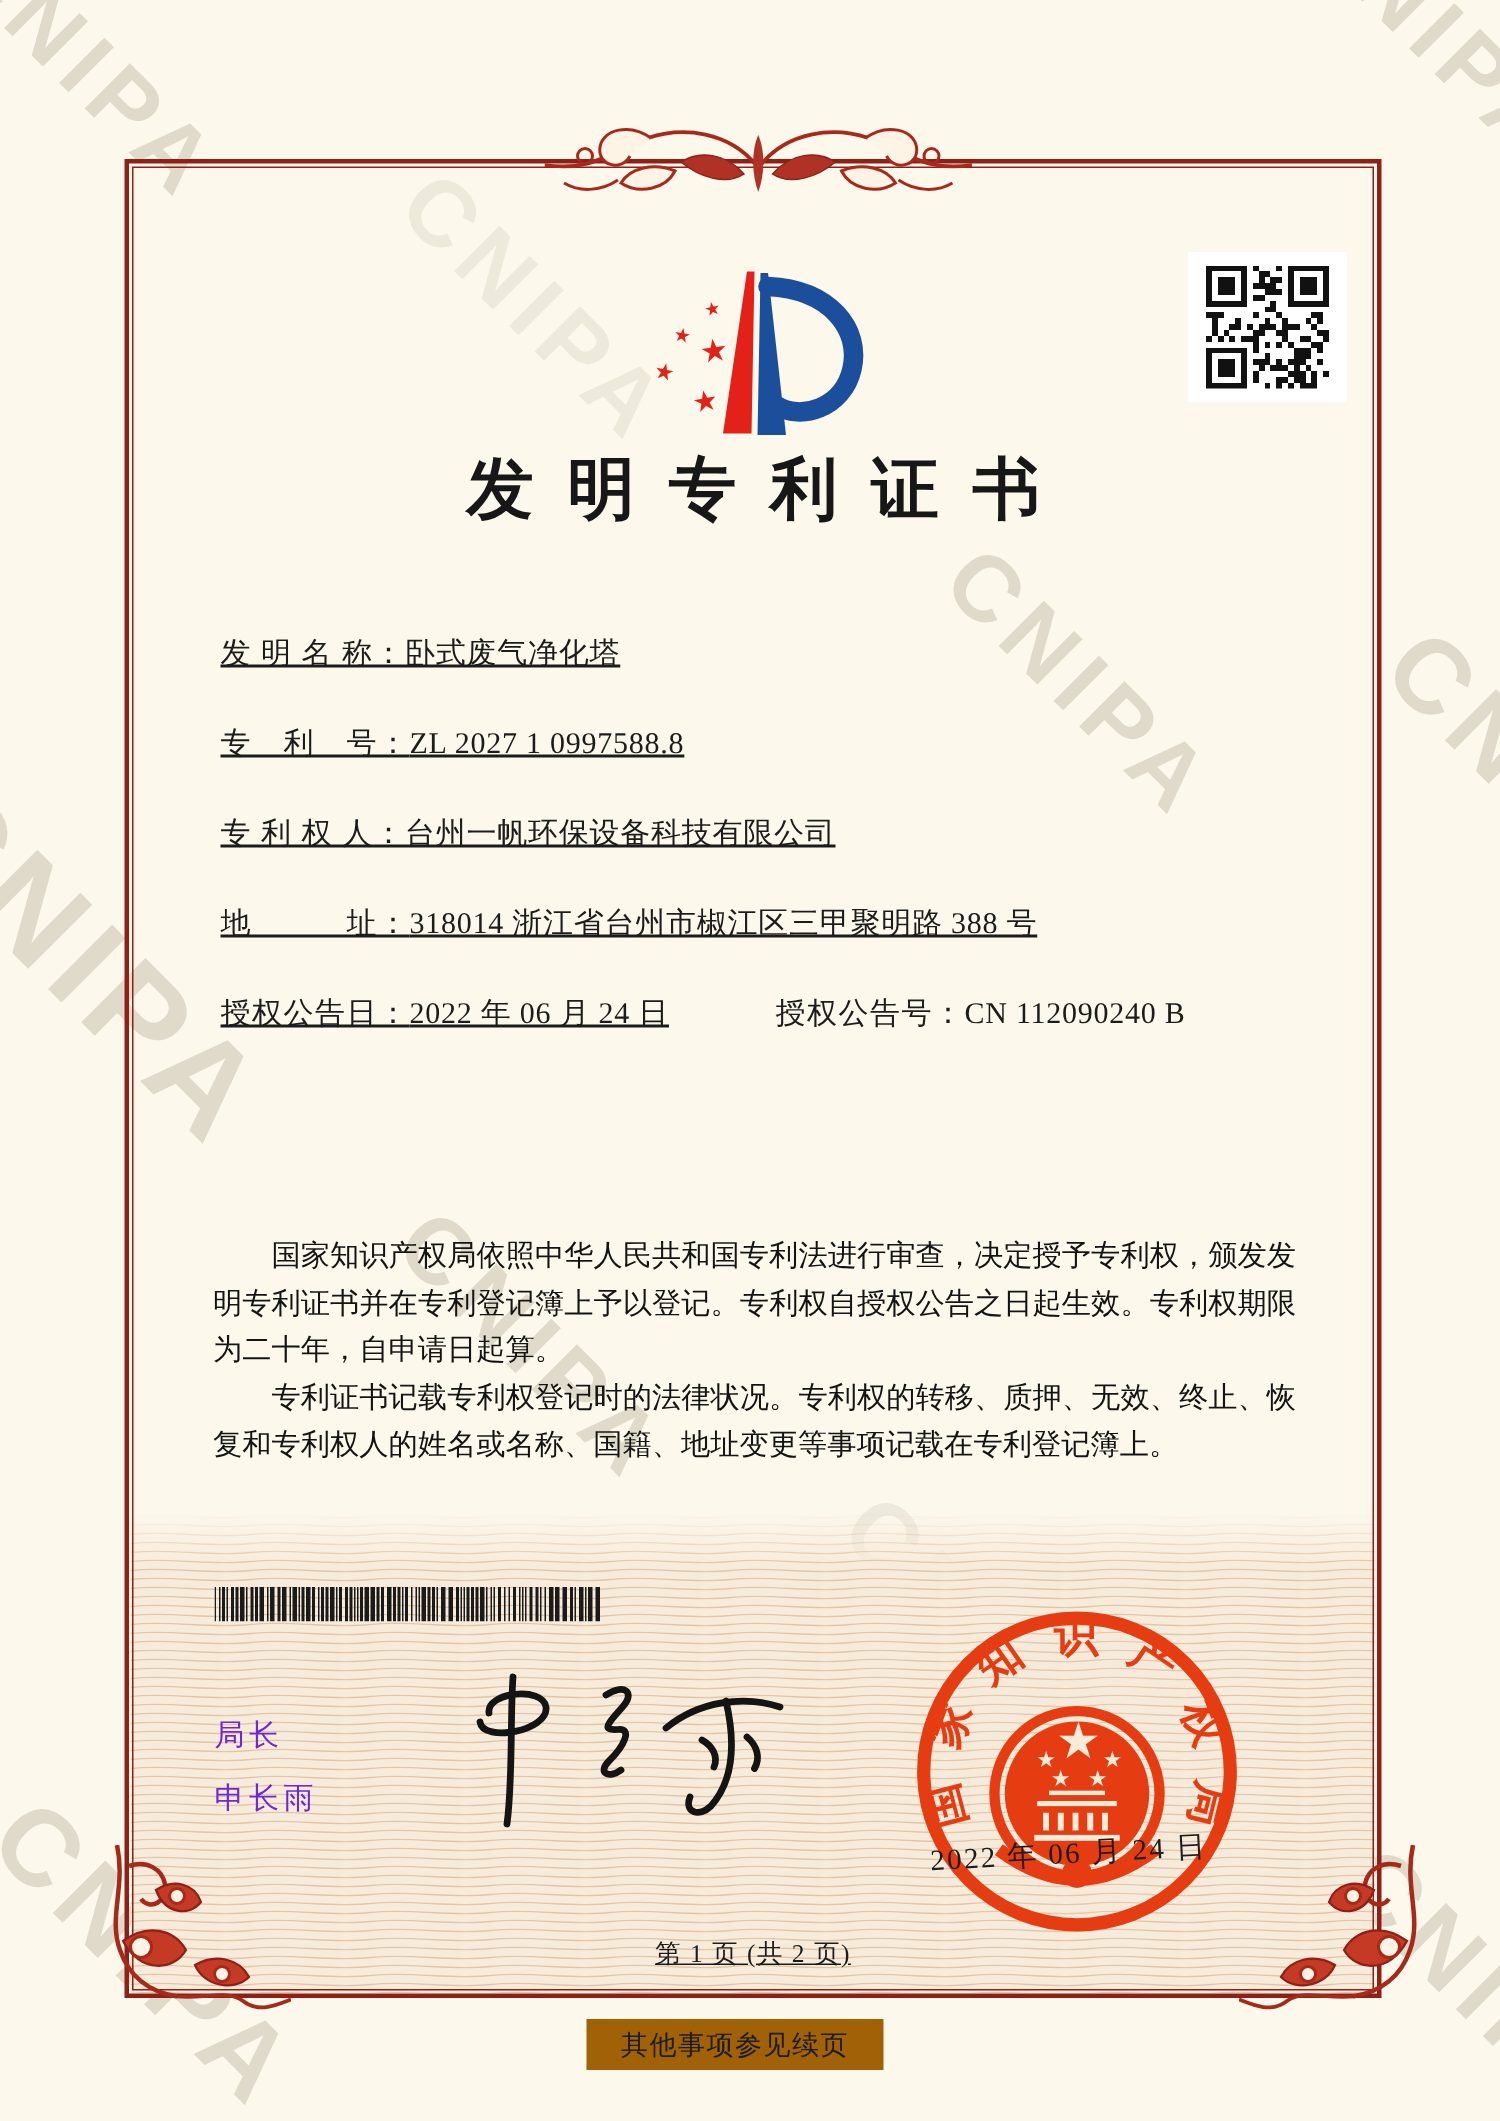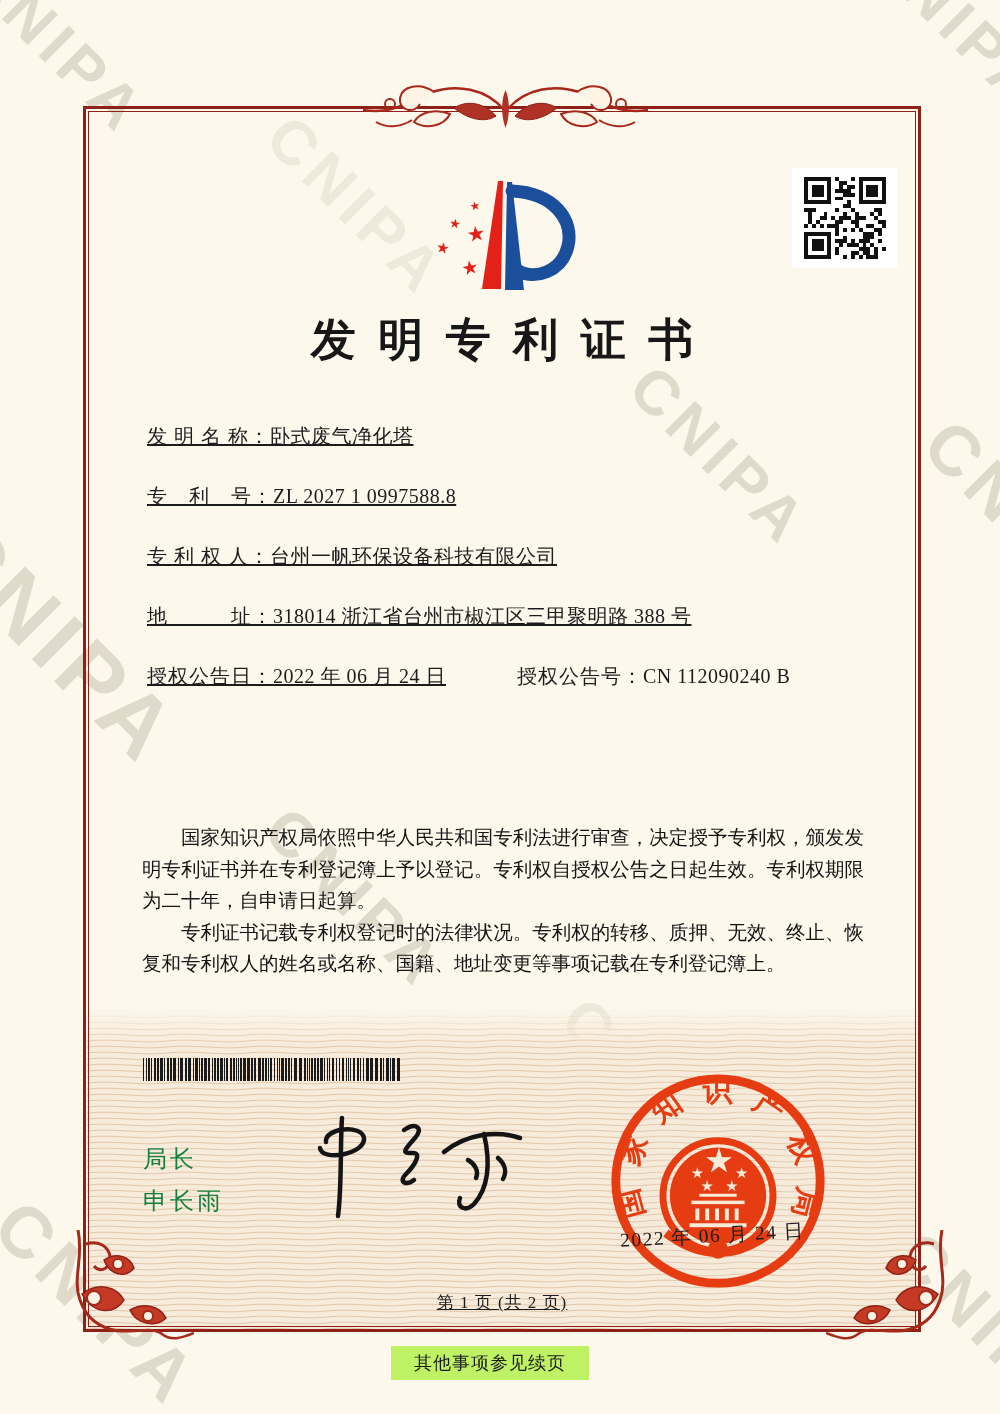--- a/index.html
+++ b/index.html
@@ -34,57 +34,57 @@
     mask-image:linear-gradient(to bottom,transparent,#000 36px);
   }
   
   .cert-no{position:absolute; left:122px; top:175px; font-size:20px; letter-spacing:2px; z-index:3;}
   .logo{position:absolute; left:402px; top:160px; z-index:3;}
   .qr-box{position:absolute; left:792px; top:168px; width:106px; height:100px; background:#ffffff; z-index:3;}
   .qr-box svg{position:absolute; left:12px; top:9px;}
   .title{
     position:absolute; left:83px; top:296px; width:838px; text-align:center;
     font-size:45px; font-weight:bold; letter-spacing:0.5em; text-indent:0.5em;
-    color:#171717; z-index:3;margin-top:14px;
+    color:#171717; z-index:3;
   }
   
   .fields{position:absolute; left:147px; top:422px; width:740px; z-index:3;text-decoration:underline;}
   .frow{position:relative; height:60px; font-size:20px; line-height:28px; white-space:nowrap;}
   .flabel{letter-spacing:1px;}
   .fvalue{letter-spacing:0.5px;}
   .grant-no{position:absolute; left:370px; top:0;}
   
   .body-text{
     position:absolute; left:142px; top:822px; width:722px; z-index:3;
     font-size:19.5px; line-height:31.5px; text-align:justify; color:#141414;
   }
   .body-text p{margin:0; text-indent:2em;}
   
   .barcode{position:absolute; left:143px; top:1058px; z-index:3;}
   .signer-title,.signer-name{
     position:absolute; left:143px; z-index:3;
     font-family:Liberation Mono, monospace;
-    font-size:24px; letter-spacing:3px; color:#15803d;
+    font-size:20px; letter-spacing:3px; color:#6d28d9;
   }
   .signer-title{top:1143px;}
   .signer-name{top:1185px;}
   .signature{position:absolute; left:298px; top:1112px; z-index:4;}
   .seal{position:absolute; left:605px; top:1068px; z-index:4;}
   .seal-date{
     position:absolute; left:620px; top:1222px; z-index:5;
     font-size:19.5px; letter-spacing:1.5px; color:#1d1d1d;
     transform:rotate(-3deg); white-space:nowrap;
   }
   .page-info{
     position:absolute; left:83px; top:1291px; width:838px; text-align:center;
     font-size:17px; letter-spacing:1px; z-index:3;text-decoration:underline;
   }
   .footer-note{
     position:absolute; left:391px; top:1346px; width:198px; height:34px;
-    background:#bef264; text-align:center; line-height:34px;
+    background:#a16207; text-align:center; line-height:34px;
     font-size:18px; letter-spacing:1px; z-index:3;
   }
   
   .orn-top{position:absolute; left:363px; top:80px; z-index:3;}
   .orn-bl{position:absolute; left:64px; top:1230px; z-index:3;}
   .orn-br{position:absolute; left:826px; top:1230px; z-index:3; transform:scaleX(-1);}
 </style>
 </head>
 <body>
 

